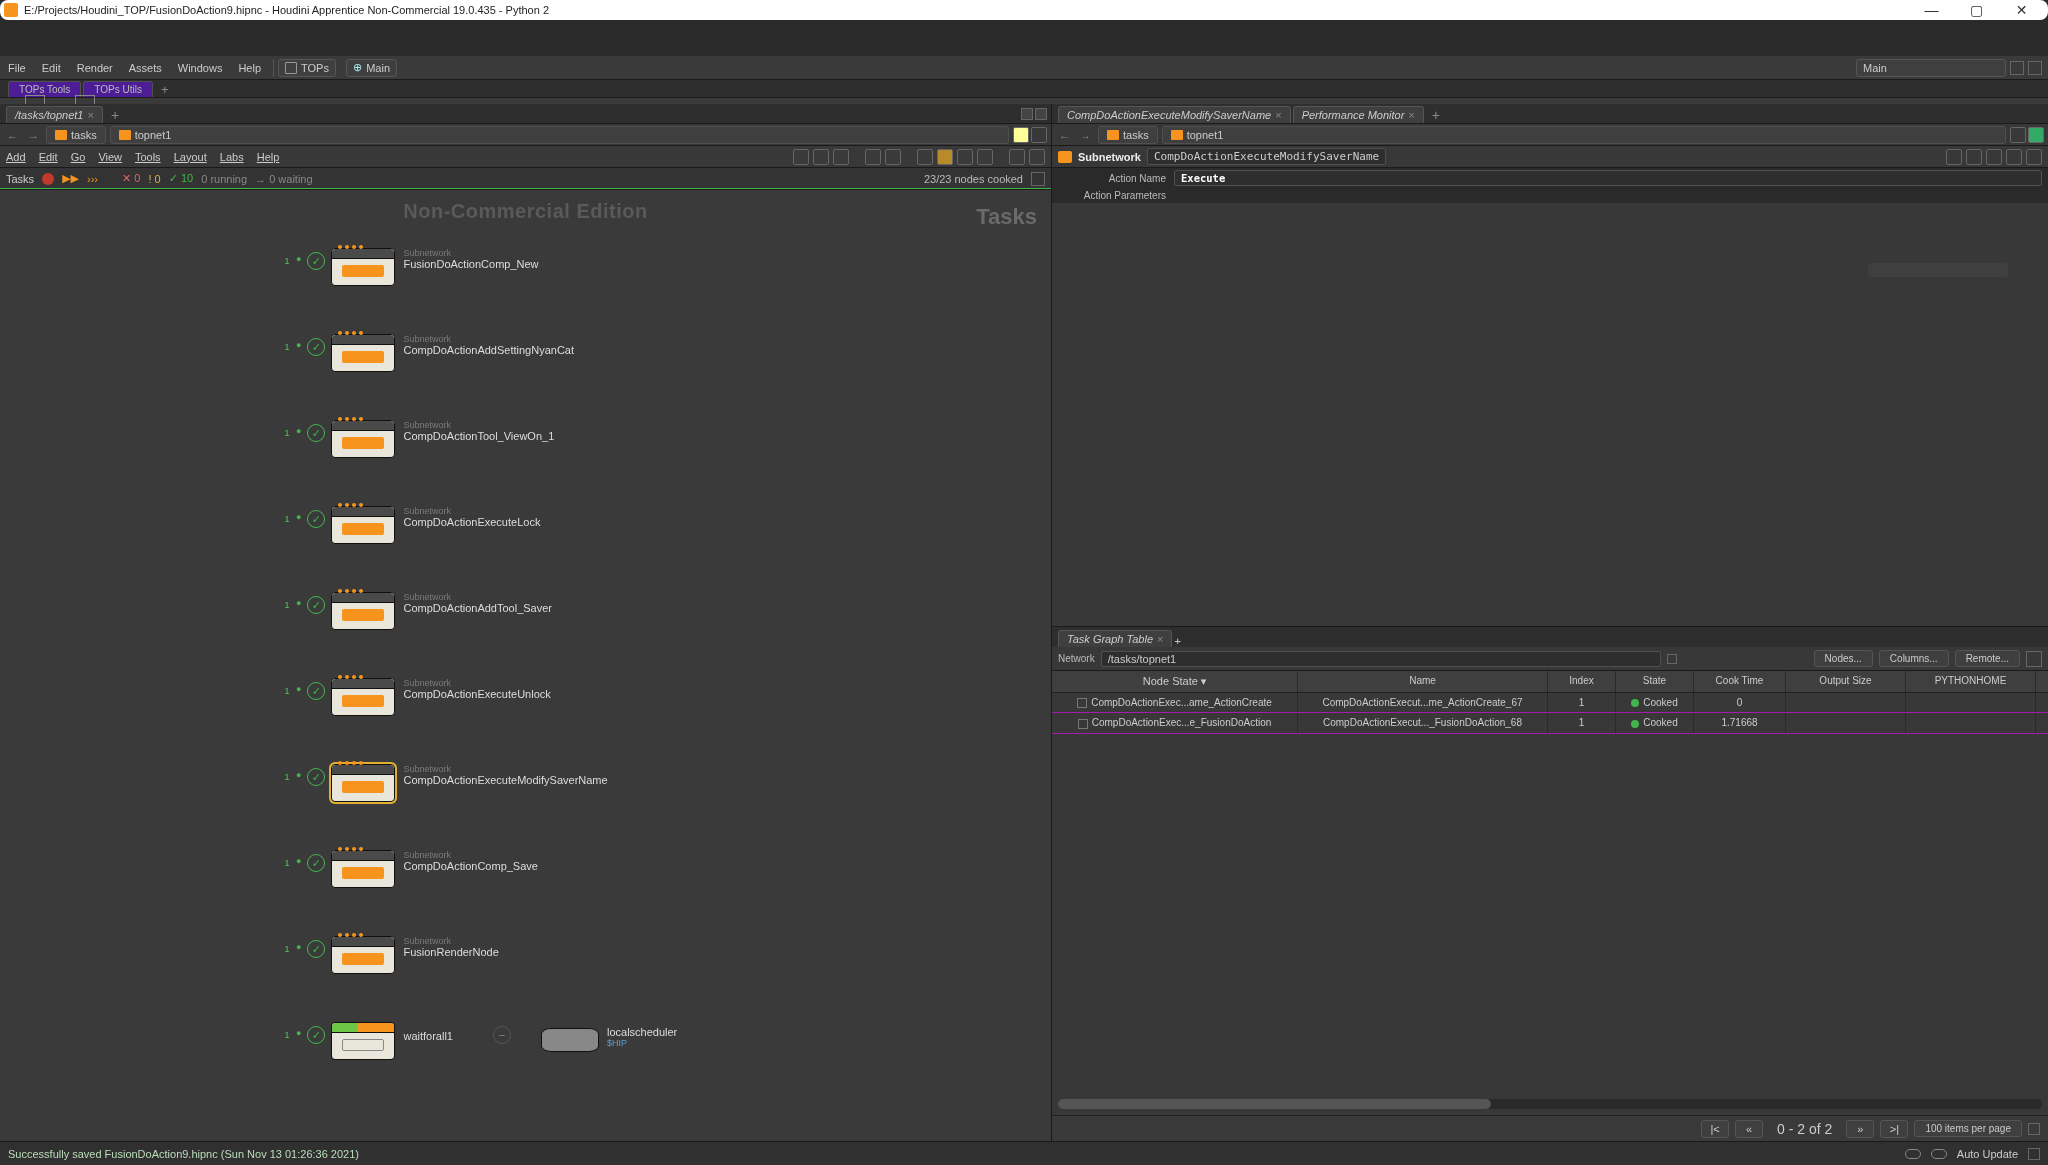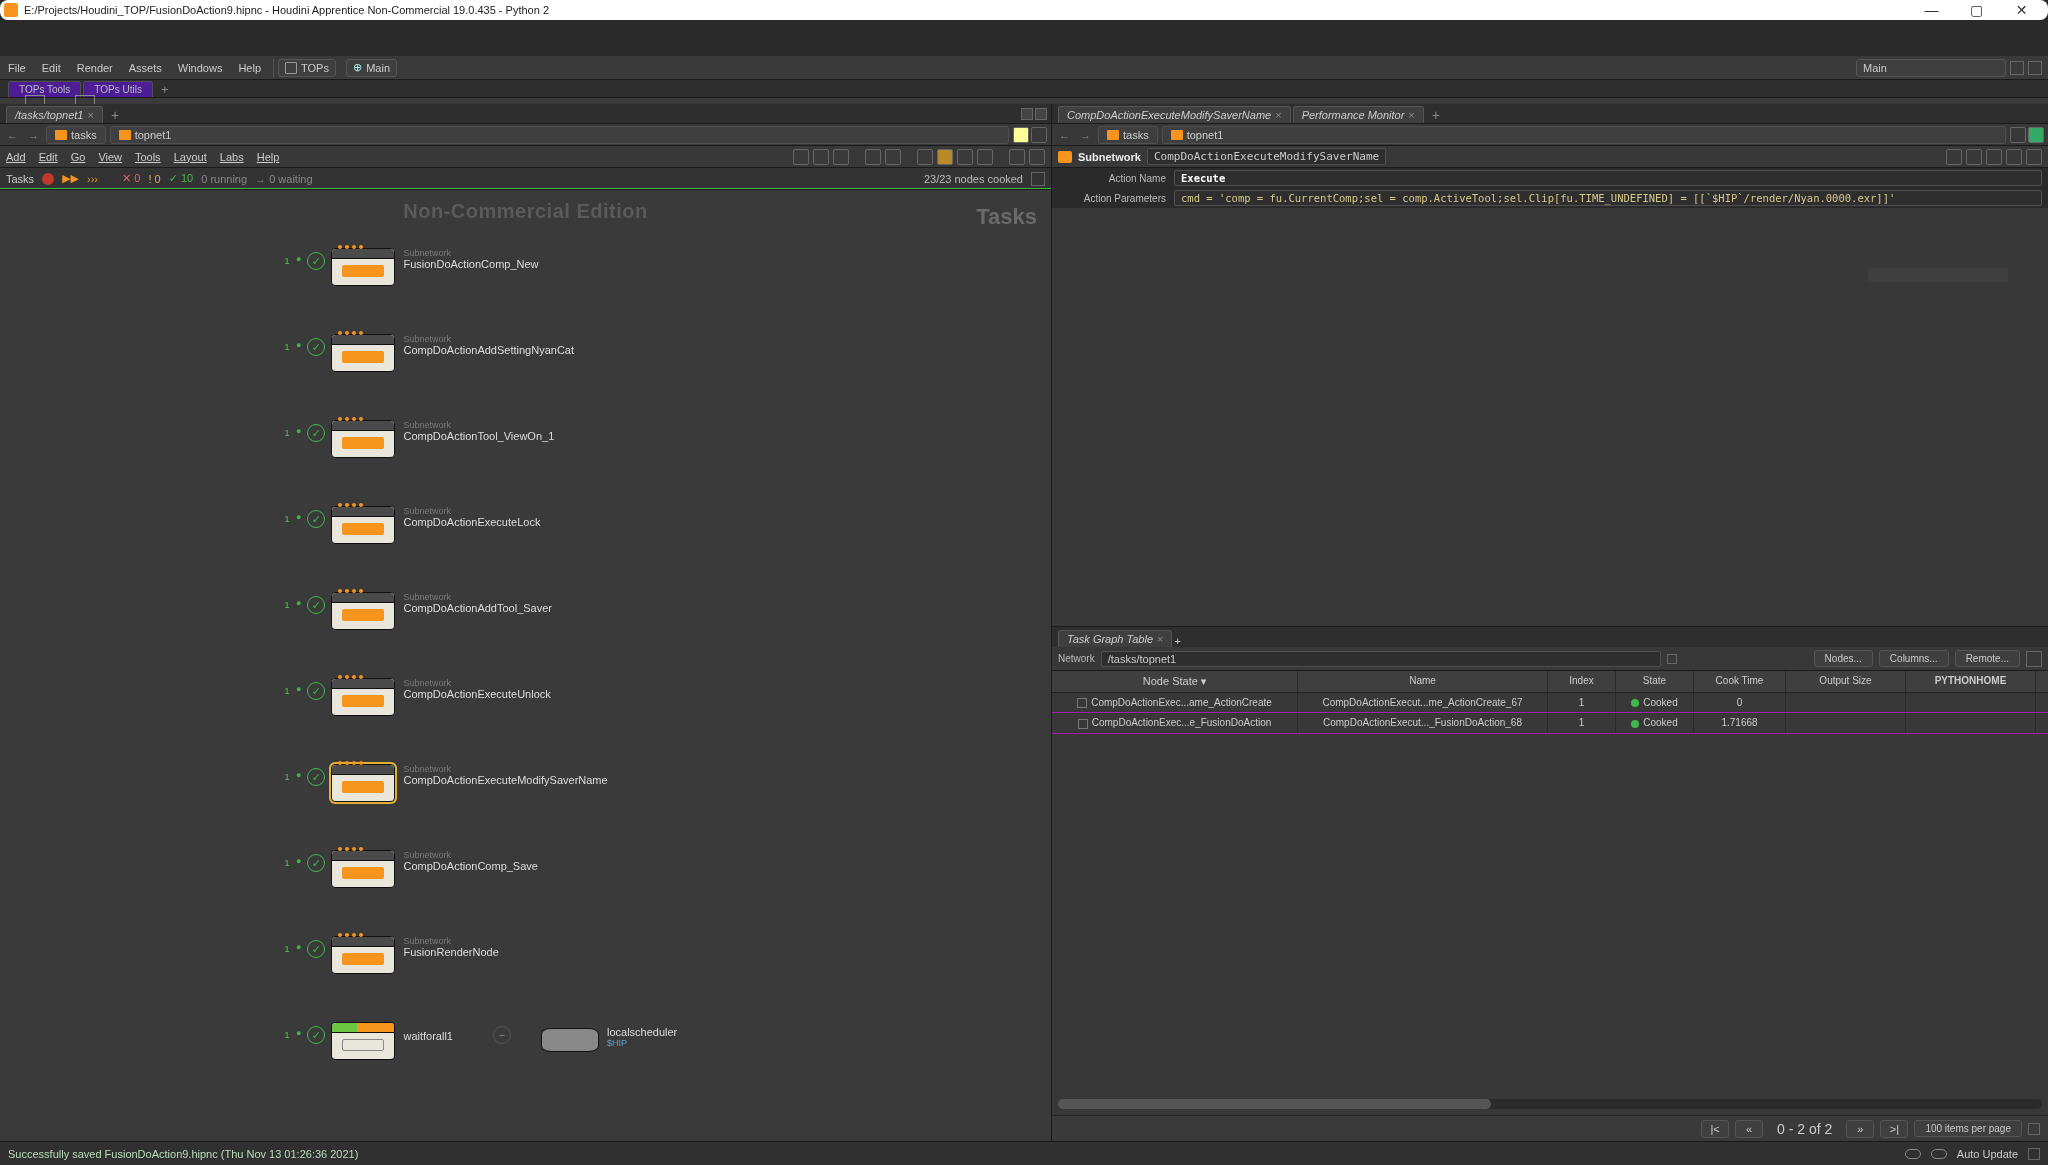--- a/index.html
+++ b/index.html
@@ -93,21 +93,21 @@
 .tgt-wrap { height:515px; display:flex; flex-direction:column; border-top:1px solid #1a1a1a; }
 .tgt-tabs { height:20px; background:#2e2e2e; display:flex; align-items:flex-end; padding-left:6px; position:relative;}
 .tgt-bar { height:24px; background:#383838; display:flex; align-items:center; padding:0 6px; gap:6px; border-bottom:1px solid #1a1a1a;}
 .tgt-bar .net-lbl { color:#bbb; font-size:10px;}
 .tgt-bar .net-path { flex:0 0 560px; background:#2e2e2e; border:1px solid #505050; padding:1px 6px; border-radius:2px;}
 .tgt-bar .spacer { flex:1;}
 .tgt-bar .btn { background:#3f3f3f; border:1px solid #555; padding:2px 10px; border-radius:3px; font-size:10px;}
 .tgt-table { flex:1; background:#383838; overflow:hidden; position:relative;}
 .tgt-head { display:flex; background:#3f3f3f; border-bottom:1px solid #222; }
 .tgt-head div, .tgt-row div { padding:4px 8px; border-right:1px solid #2a2a2a; font-size:10px; overflow:hidden; white-space:nowrap;}
-.col-nn { width:246px;} .col-name{width:250px;} .col-idx{width:68px;} .col-state{width:78px;} .col-ck{width:92px;} .col-os{width:120px;} .col-py{width:130px;font-weight:bold;}
+.col-nn { width:246px;} .col-name{width:250px;} .col-idx{width:68px;} .col-state{width:78px;} .col-ck{width:92px;} .col-os{width:120px;} .col-py{width:130px;}
 .tgt-row { display:flex; border-bottom:1px solid #a21caf;text-align:center;}
 .tgt-row .state-ok::before { content:""; width:8px;height:8px;background:#42b64c;border-radius:50%; display:inline-block; margin-right:4px; vertical-align:middle;}
 .tgt-scroll { position:absolute; left:6px; right:6px; bottom:6px; height:10px; background:#2a2a2a; border-radius:5px;}
 .tgt-scroll .thumb { width:44%; height:100%; background:#555; border-radius:5px;}
 .tgt-pager { height:26px; background:#3a3a3a; display:flex; align-items:center; justify-content:flex-end; padding:0 8px; gap:6px; border-top:1px solid #222;}
 .tgt-pager .pg-btn { width:28px;height:18px; background:#3f3f3f; border:1px solid #555; border-radius:3px; display:flex;align-items:center;justify-content:center;}
 .tgt-pager .pg-info { padding:0 8px; font-size:14px;}
 .tgt-pager .pg-items { border:1px solid #555; background:#3f3f3f; padding:2px 10px; border-radius:3px; font-size:10px;}
 
 .statusbar { position:absolute; left:0; right:0; bottom:0; height:24px; background:#303030; display:flex; align-items:center; padding:0 8px; border-top:1px solid #1a1a1a; }
@@ -490,21 +490,20 @@
         <span></span>
       </div>
     </div>
 
     <div class="parm-row">
       <div class="lbl">Action Name</div>
       <div class="val bold">Execute</div>
     </div>
     <div class="parm-row">
       <div class="lbl">Action Parameters</div>
-      <div class="val expr">cmd = 'comp = fu.CurrentComp;sel = comp.ActiveTool;sel.Clip[fu.TIME_UNDEFINED] = [[`$HIP`/render/Nyan.0000.exr]]'</div>
     </div>
 
     <div class="parm-body">
       <div class="ghost-chip"></div>
     </div>
 
     <div class="tgt-wrap">
       <div class="tgt-tabs">
         <div class="pane-tab">
             <span>Task Graph Table</span>
@@ -564,20 +563,20 @@
         <div class="pg-btn">»</div>
         <div class="pg-btn">&gt;|</div>
         <div class="pg-items">100 items per page</div>
         <span style="width:12px;height:12px;border:1px solid #666"></span>
       </div>
     </div>
   </div>
 </div>
 
 <div class="statusbar">
-  <span class="msg">Successfully saved FusionDoAction9.hipnc (Thu Nov 13 01:26:36 2021)</span>
+  <span class="msg">Successfully saved FusionDoAction9.hipnc (Sun Nov 13 01:26:36 2021)</span>
   <div class="right">
     <span class="cloud"></span>
     <span class="cloud"></span>
     <span>Auto Update</span>
     <span style="width:12px;height:12px;border:1px solid #666"></span>
   </div>
 </div>
 
 </body></html>

